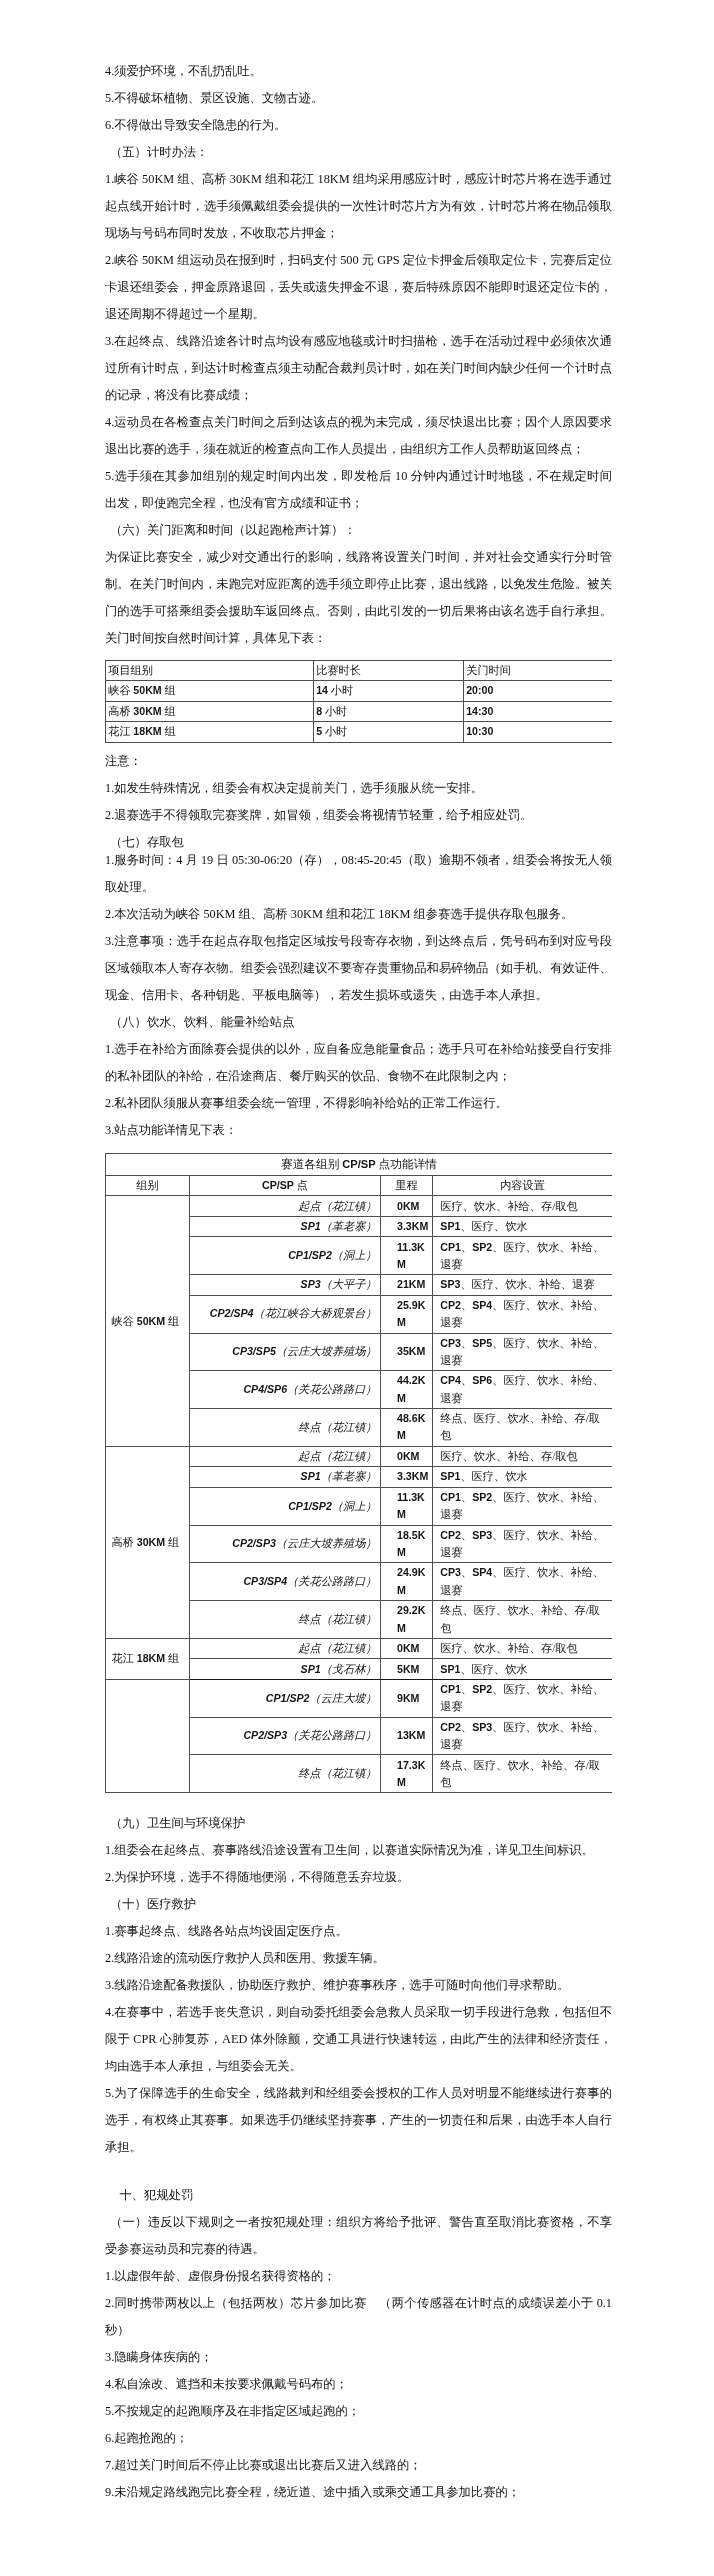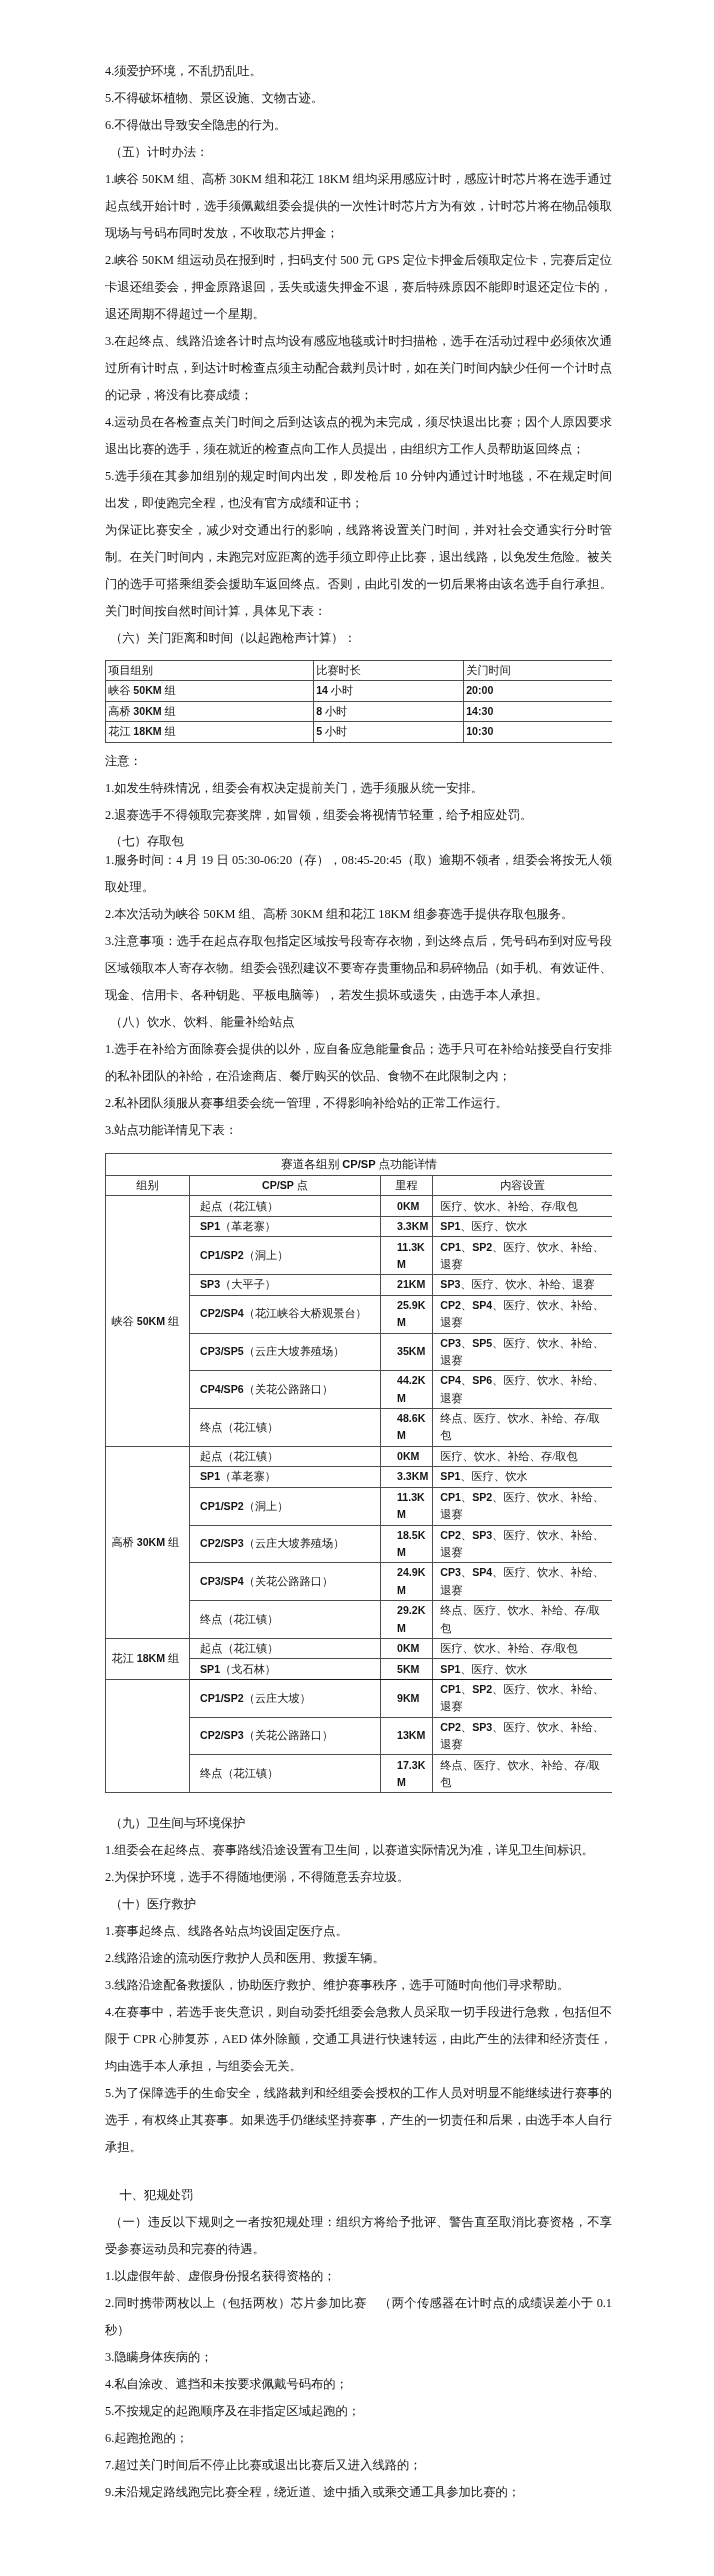--- a/index.html
+++ b/index.html
@@ -7,21 +7,21 @@
     width:612px; min-height:2576px; background:#ffffff; color:#141414;
     font-family:"Liberation Serif","DejaVu Serif",serif;
     position:relative; overflow:hidden;
   }
   .content { padding:58px 0 50px 105px; width:507px; }
   p.para {
     margin:0; font-size:12.3px; line-height:27px; text-align:justify;
     word-break:break-all;
   }
   p.para.heading-paren { text-indent:5px; }
-  p.para.tight { margin-bottom:-9px;font-family:Liberation Mono, monospace; }
+  p.para.tight { margin-bottom:-9px; }
   p.para.major { margin-top:21px; text-indent:14.5px; }
 
   b { font-family:"Liberation Sans","DejaVu Sans",sans-serif; font-weight:700; font-size:0.95em; }
 
   table { border-collapse:collapse; table-layout:fixed; }
   #table1 {
     width:507px; margin:7.8px 0 5.6px; border:1.1px solid #1f1f1f;
   }
   #table1 th, #table1 td {
     border:0.6px solid #4d4d4d; font-size:11.2px; line-height:17.3px;
@@ -32,21 +32,21 @@
     width:507px; margin:9px 0 17px; border:1.1px solid #1f1f1f;
   }
   #table2 th, #table2 td {
     border:0.6px solid #4d4d4d; font-size:11.2px; line-height:17.3px;
     padding:1.1px 3.4px; font-weight:400; vertical-align:middle; color:#141414;
     word-break:break-all;
   }
   #table2 td.caption-cell { text-align:center; font-size:11.7px; padding:1.7px 0; }
   #table2 th { text-align:center; }
   #table2 td.c0 { text-align:justify; padding:1.1px 5.6px; }
-  #table2 td.c1 { text-align:left; padding-left:10px; }
+  #table2 td.c1 { text-align:right; padding-left:10px;font-style:italic; }
   #table2 td.c2 { text-align:left; padding-left:16px; }
   #table2 td.c3 { text-align:left; padding-left:7.3px; }
   #table2 tr.heavy > td { border-bottom:1.7px solid #161616; }
   #table2 td.heavy-top { border-top:1.7px solid #161616; }
 </style>
 </head>
 <body>
 
 <div class="page">
   <div class="content">
@@ -54,22 +54,22 @@
     <div id="regionA">
         <p class="para">4.须爱护环境，不乱扔乱吐。</p>
         <p class="para">5.不得破坏植物、景区设施、文物古迹。</p>
         <p class="para">6.不得做出导致安全隐患的行为。</p>
         <p class="para heading-paren">（五）计时办法：</p>
         <p class="para">1.峡谷 50KM 组、高桥 30KM 组和花江 18KM 组均采用感应计时，感应计时芯片将在选手通过起点线开始计时，选手须佩戴组委会提供的一次性计时芯片方为有效，计时芯片将在物品领取现场与号码布同时发放，不收取芯片押金；</p>
         <p class="para">2.峡谷 50KM 组运动员在报到时，扫码支付 500 元 GPS 定位卡押金后领取定位卡，完赛后定位卡退还组委会，押金原路退回，丢失或遗失押金不退，赛后特殊原因不能即时退还定位卡的，退还周期不得超过一个星期。</p>
         <p class="para">3.在起终点、线路沿途各计时点均设有感应地毯或计时扫描枪，选手在活动过程中必须依次通过所有计时点，到达计时检查点须主动配合裁判员计时，如在关门时间内缺少任何一个计时点的记录，将没有比赛成绩；</p>
         <p class="para">4.运动员在各检查点关门时间之后到达该点的视为未完成，须尽快退出比赛；因个人原因要求退出比赛的选手，须在就近的检查点向工作人员提出，由组织方工作人员帮助返回终点；</p>
         <p class="para">5.选手须在其参加组别的规定时间内出发，即发枪后 10 分钟内通过计时地毯，不在规定时间出发，即使跑完全程，也没有官方成绩和证书；</p>
+        <p class="para heading-paren">（六）关门距离和时间（以起跑枪声计算）：</p>
         <p class="para">为保证比赛安全，减少对交通出行的影响，线路将设置关门时间，并对社会交通实行分时管制。在关门时间内，未跑完对应距离的选手须立即停止比赛，退出线路，以免发生危险。被关门的选手可搭乘组委会援助车返回终点。否则，由此引发的一切后果将由该名选手自行承担。关门时间按自然时间计算，具体见下表：</p>
-        <p class="para heading-paren">（六）关门距离和时间（以起跑枪声计算）：</p>
       </div>
 
     <table id="table1">
       <colgroup>
           <col style="width:208px">
           <col style="width:150px">
           <col style="width:150px">
         </colgroup>
       <thead>
           <tr>

